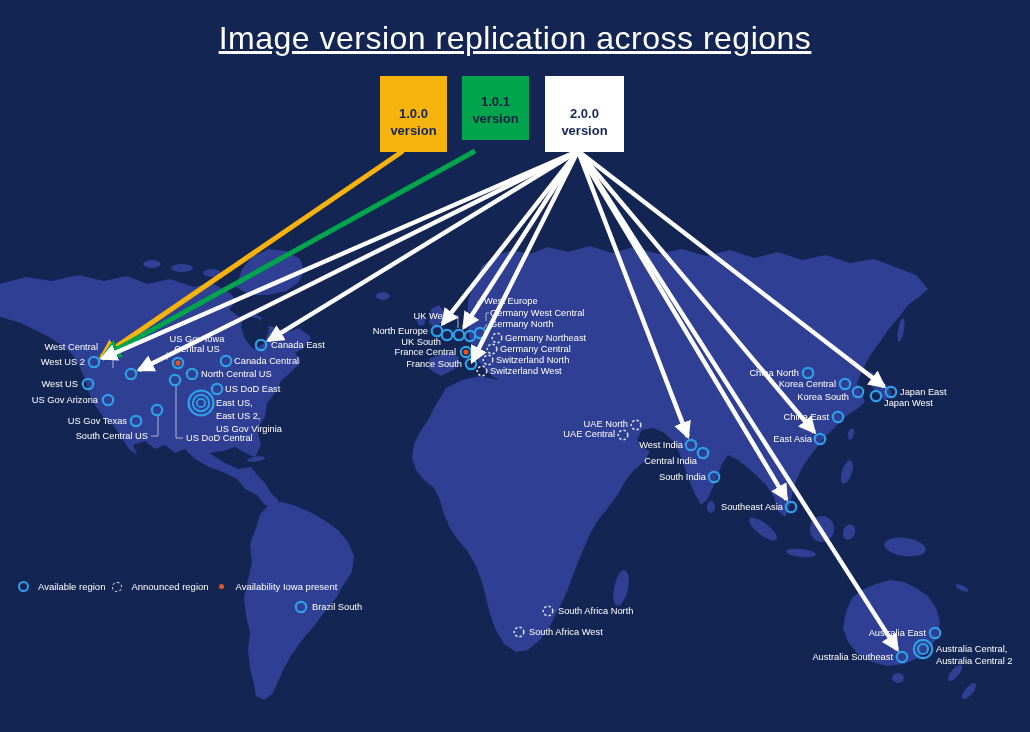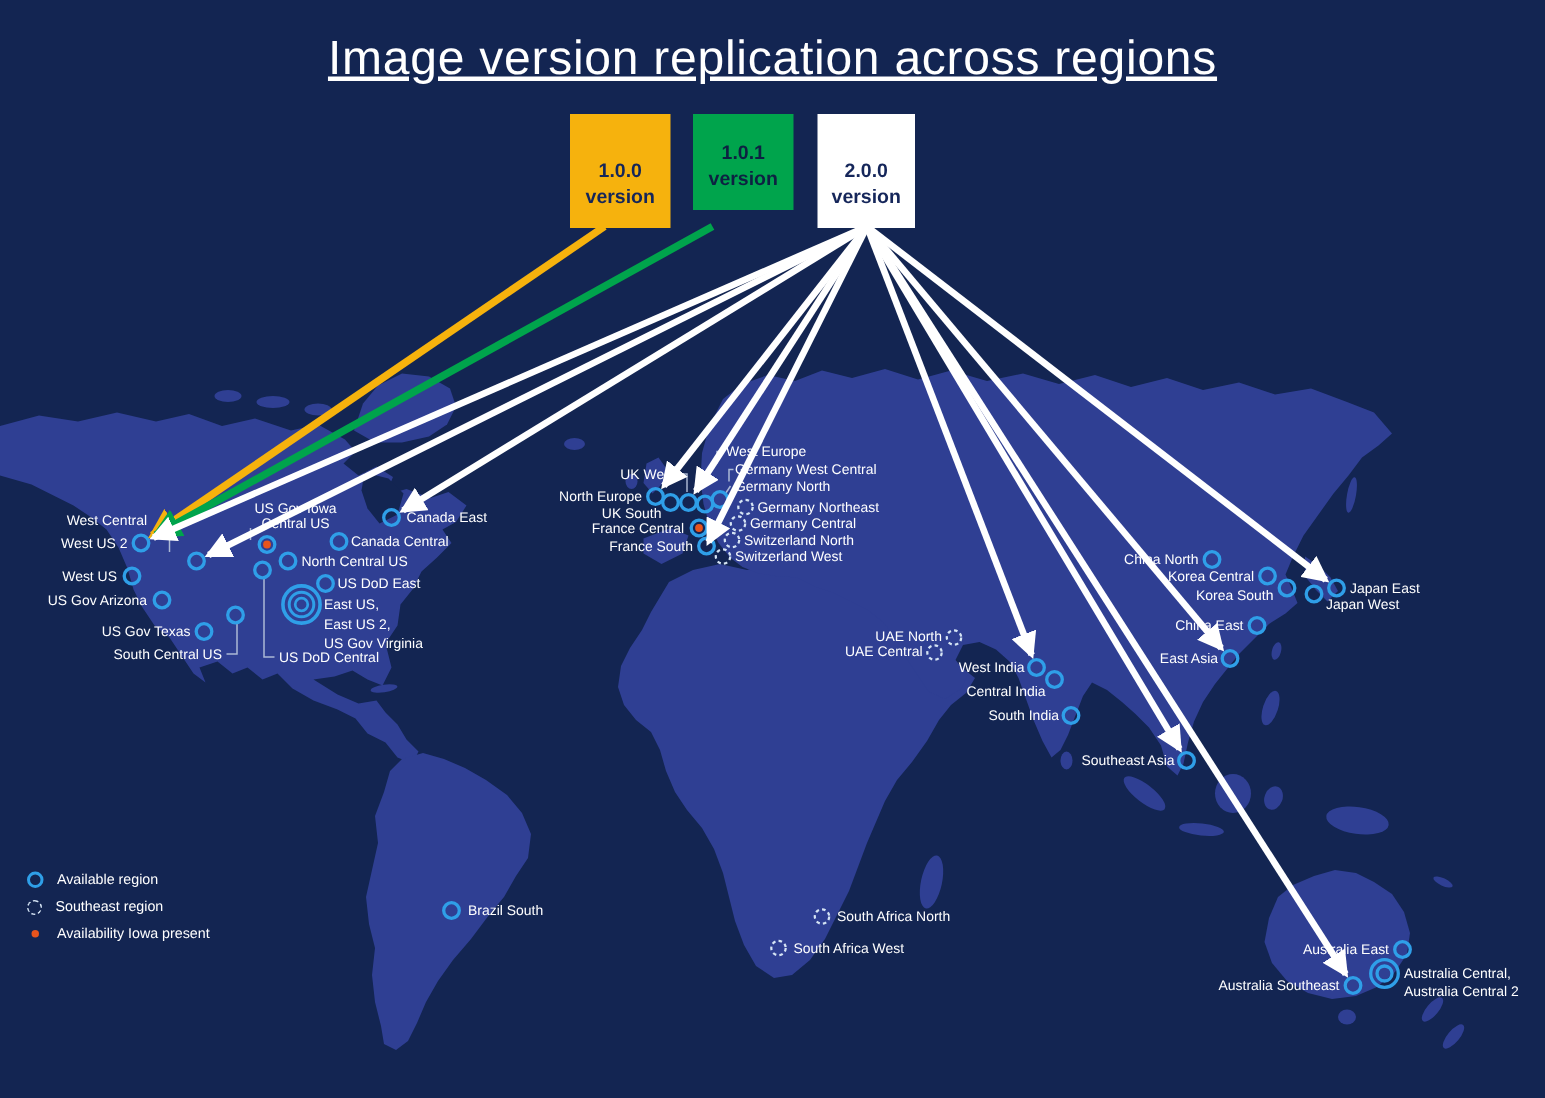--- a/index.html
+++ b/index.html
@@ -26,21 +26,21 @@
   svg#map{position:absolute;left:0;top:0;z-index:2;}
   .sea{fill:var(--background);}
   .land{fill:var(--land);}
   .conn{fill:none;stroke:var(--connector);stroke-width:1;opacity:.9;}
   .rlabel{fill:var(--text);font-size:9.3px;font-family:"Liberation Sans", sans-serif;}
   .ring{fill:none;stroke:var(--marker);}
   .ring.dashed{stroke:var(--announced);stroke-dasharray:2.4 2.1;}
   .azdot{fill:var(--az-dot);stroke:none;}
   #legend{
     position:absolute;left:18px;top:581px;z-index:4;display:flex;
-    flex-direction:column;gap:7px;color:var(--text);font-size:9.5px;
+    flex-direction:row;gap:7px;color:var(--text);font-size:9.5px;
   }
   .lrow{display:flex;align-items:center;gap:9px;}
   .licon{flex:0 0 auto;box-sizing:border-box;}
   .ic-available{width:11px;height:11px;border:2px solid var(--marker);border-radius:50%;}
   .ic-announced{width:10px;height:10px;border:1.6px dashed var(--announced);border-radius:50%;}
   .ic-az{width:5px;height:5px;background:var(--az-dot);border-radius:50%;margin:3px;}
 </style>
 </head>
 <body>
 
@@ -49,21 +49,21 @@
   <h1 class="title">Image version replication across regions</h1>
 
   <div class="vbox" style="left: 380px; top: 76px; width: 67px; height: 76px; background: rgb(246, 178, 13); color: rgb(21, 38, 90);">
     <div>1.0.0</div>
     <div>version</div>
   </div>
   <div class="vbox" style="left: 462px; top: 76px; width: 67px; height: 64px; background: rgb(0, 164, 76); color: rgb(13, 33, 66);">
     <div>1.0.1</div>
     <div>version</div>
   </div>
-  <div class="vbox" style="left: 545px; top: 76px; width: 65px; height: 76px; background: rgb(255, 255, 255); color: rgb(21, 38, 90);">
+  <div class="vbox" style="left: 545px; top: 76px; width: 79px; height: 76px; background: rgb(255, 255, 255); color: rgb(21, 38, 90);">
     <div>2.0.0</div>
     <div>version</div>
   </div>
 
   <svg id="map" width="1030" height="732" viewBox="0 0 1030 732">
     <defs id="defs">
         <marker id="ah0" viewBox="0 0 6 6" refX="5" refY="3" markerWidth="4" markerHeight="4" orient="auto" markerUnits="strokeWidth">
           <path d="M0,0 L6,3 L0,6 Z" fill="#f6b20d"></path>
         </marker>
         <marker id="ah1" viewBox="0 0 6 6" refX="5" refY="3" markerWidth="4" markerHeight="4" orient="auto" markerUnits="strokeWidth">
@@ -239,21 +239,21 @@
       </g>
   </svg>
 
   <div id="legend">
     <div class="lrow">
       <span class="licon ic-available"></span>
       <span>Available region</span>
     </div>
     <div class="lrow">
       <span class="licon ic-announced"></span>
-      <span>Southeast region</span>
+      <span>Announced region</span>
     </div>
     <div class="lrow">
       <span class="licon ic-az"></span>
       <span>Availability Iowa present</span>
     </div>
   </div>
 
 </div>
 
 </body></html>

